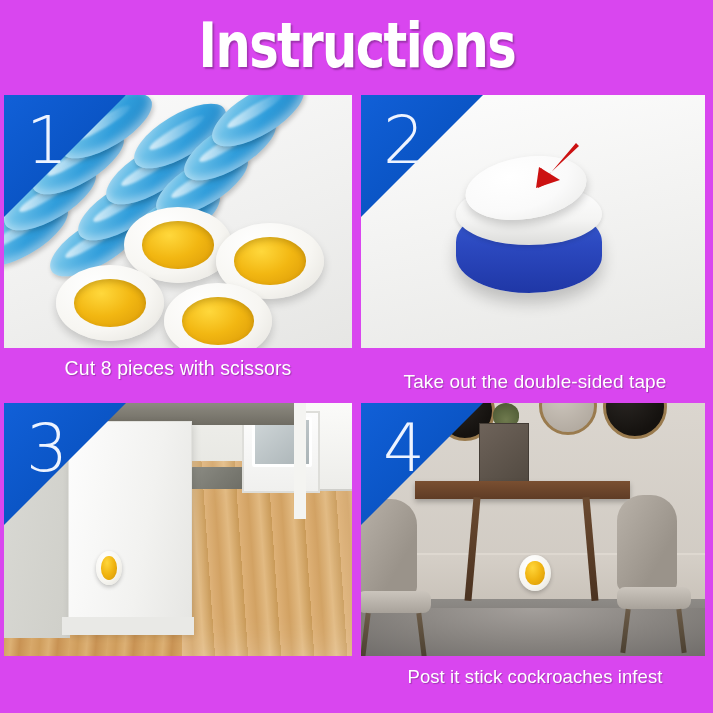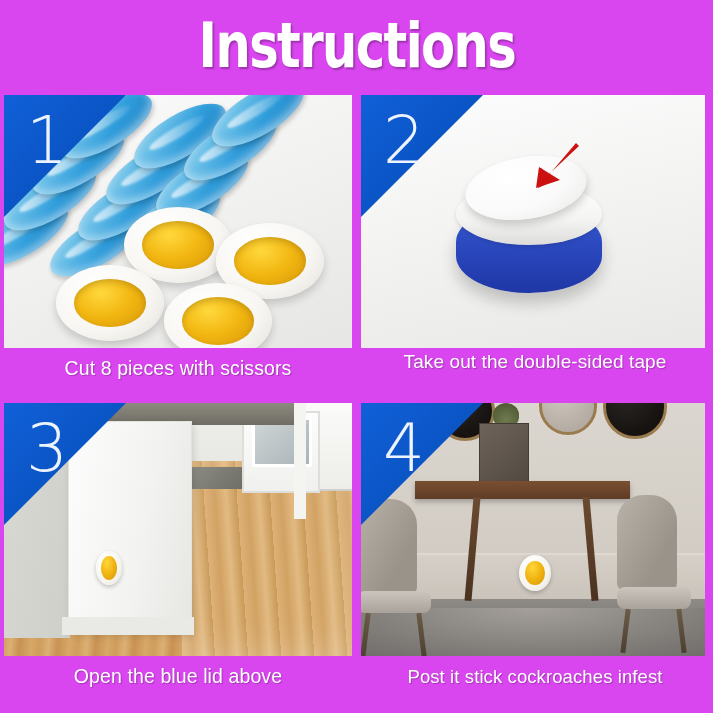--- a/index.html
+++ b/index.html
@@ -77,21 +77,21 @@
   .caption {
     width: 348px;
     color: #ffffff;
     font-size: 19.5px;
     line-height: 23px;
     text-align: center;
     padding-top: 9px;
     letter-spacing: 0.1px;
     text-shadow: 1px 1px 1px rgba(0,0,0,0.25);
   }
-  .caption.two-line { font-size: 19px; line-height: 22px; padding-top: 3px; }
+  .caption.two-line { font-size: 19px; line-height: 22px; padding-top: 23px; }
   .caption.c4text { font-size: 18.5px; }
 
   
   .badge {
     position: absolute;
     left: 0;
     top: 0;
     width: 122px;
     height: 122px;
     z-index: 6;
@@ -358,21 +358,20 @@
 
         <div class="bait-wall" style="left:92px; top:148px; width:26px; height:34px;">
           <div class="gel"></div>
         </div>
 
         <div class="badge">
           <div class="tri"></div>
           <div class="num">3</div>
         </div>
       </div>
-      <div class="caption">Open the blue lid above</div>
     </div>
 
     <div class="cell c4">
       <div class="photo">
         <div class="d-wall"></div>
         <div class="d-lowwall"></div>
         <div class="d-floor"></div>
         <div class="d-rug"></div>
 
         <div class="mirror" style="left:74px;  top:-22px; width:54px; height:54px;"></div>

